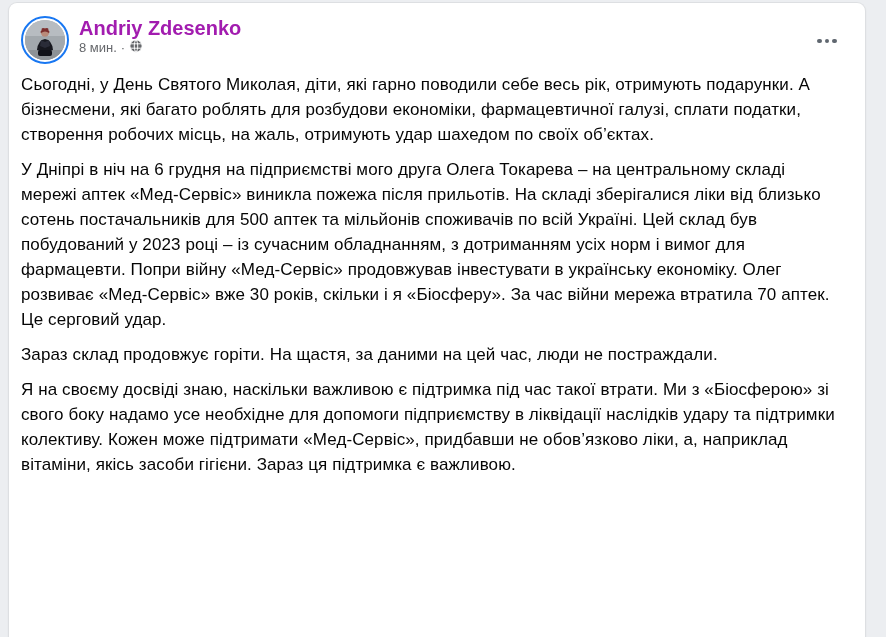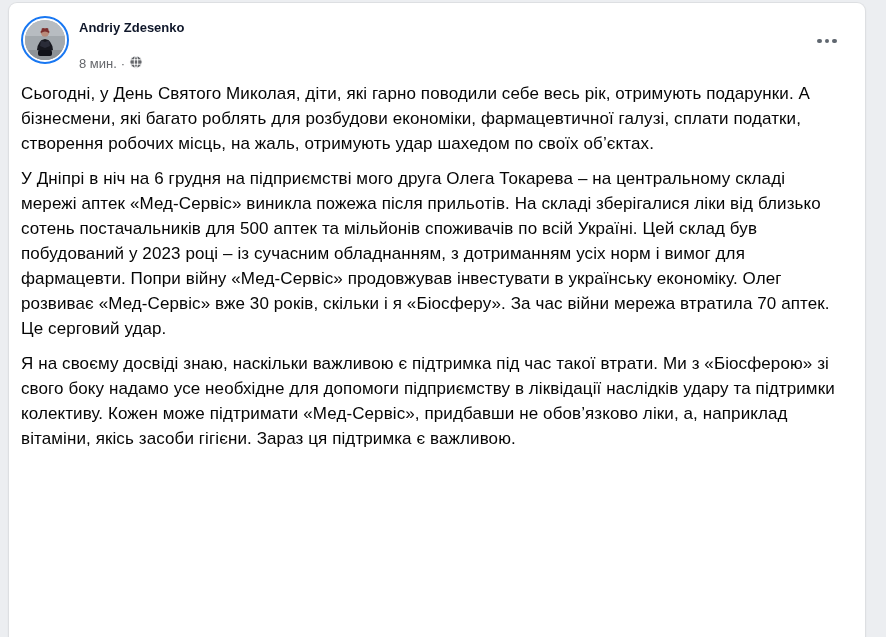--- a/index.html
+++ b/index.html
@@ -51,31 +51,31 @@
     border-radius: 50%;
     overflow: hidden;
     background: linear-gradient(180deg, #aeb3b8 0%, #9aa0a5 55%, #7d8287 100%);
     display: block;
   }
   .author-block {
     margin-left: 10px;
     padding-top: 2px;
   }
   .author-name {
-    font-size: 13px;
+    font-size: 20px;
     font-weight: 700;
-    color: #0f172a;
+    color: #a21caf;
     line-height: 20px;
     cursor: pointer;
   }
   .post-meta {
     display: flex;
     align-items: center;
     gap: 4px;
-    margin-top: 17px;
+    margin-top: 1px;
     font-size: 13px;
     color: #65676b;
     line-height: 16px;
   }
   .post-meta .timestamp { cursor: pointer; }
   .post-meta .sep { color: #65676b; }
   .globe { display: inline-block; vertical-align: middle; }
   .more-button {
     position: absolute;
     right: 22px;
@@ -149,17 +149,18 @@
       <button class="more-button" aria-label="More options">
         <span class="dot"></span>
         <span class="dot"></span>
         <span class="dot"></span>
       </button>
     </div>
 
     <div class="post-body">
         <p>Сьогодні, у День Святого Миколая, діти, які гарно поводили себе весь рік, отримують подарунки. А бізнесмени, які багато роблять для розбудови економіки, фармацевтичної галузі, сплати податки, створення робочих місць, на жаль, отримують удар шахедом по своїх об’єктах.</p>
         <p>У Дніпрі в ніч на 6 грудня на підприємстві мого друга Олега Токарева – на центральному складі мережі аптек «Мед-Сервіс» виникла пожежа після прильотів. На складі зберігалися ліки від близько сотень постачальників для 500 аптек та мільйонів споживачів по всій Україні. Цей склад був побудований у 2023 році – із сучасним обладнанням, з дотриманням усіх норм і вимог для фармацевти. Попри війну «Мед-Сервіс» продовжував інвестувати в українську економіку. Олег розвиває «Мед-Сервіс» вже 30 років, скільки і я «Біосферу». За час війни мережа втратила 70 аптек. Це серговий удар.</p>
+        <p>Зараз склад продовжує горіти. На щастя, за даними на цей час, люди не постраждали.</p>
         <p>Я на своєму досвіді знаю, наскільки важливою є підтримка під час такої втрати. Ми з «Біосферою» зі свого боку надамо усе необхідне для допомоги підприємству в ліквідації наслідків удару та підтримки колективу. Кожен може підтримати «Мед-Сервіс», придбавши не обов’язково ліки, а, наприклад вітаміни, якісь засоби гігієни. Зараз ця підтримка є важливою.</p>
       </div>
 
   </div>
 </div>
 
 </body></html>

